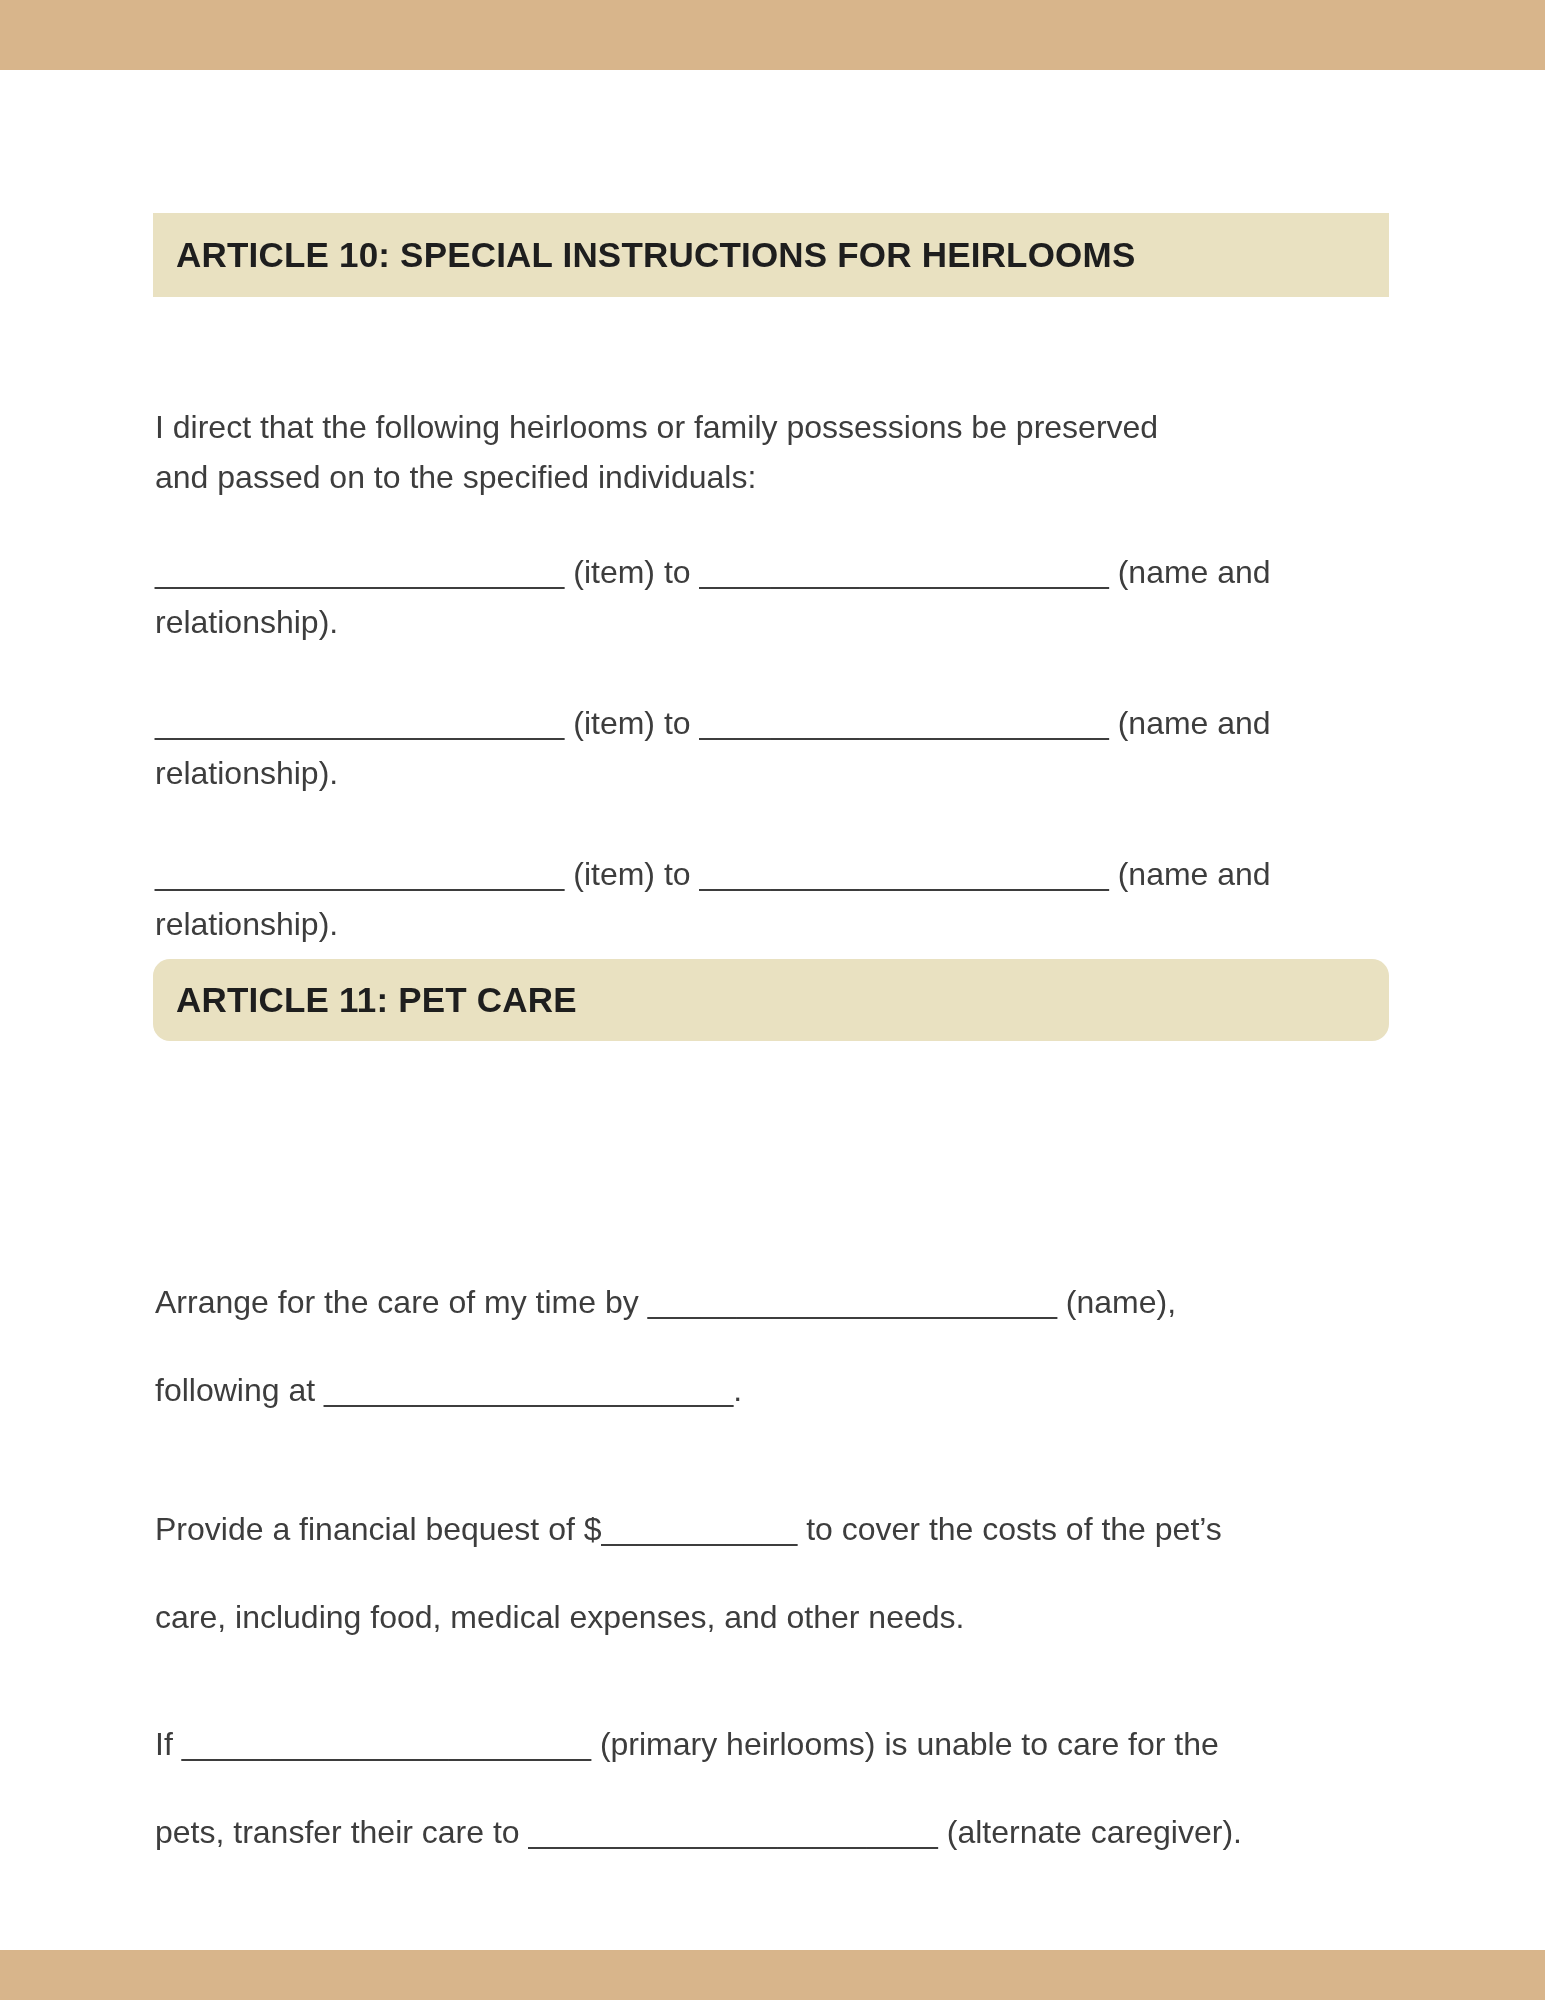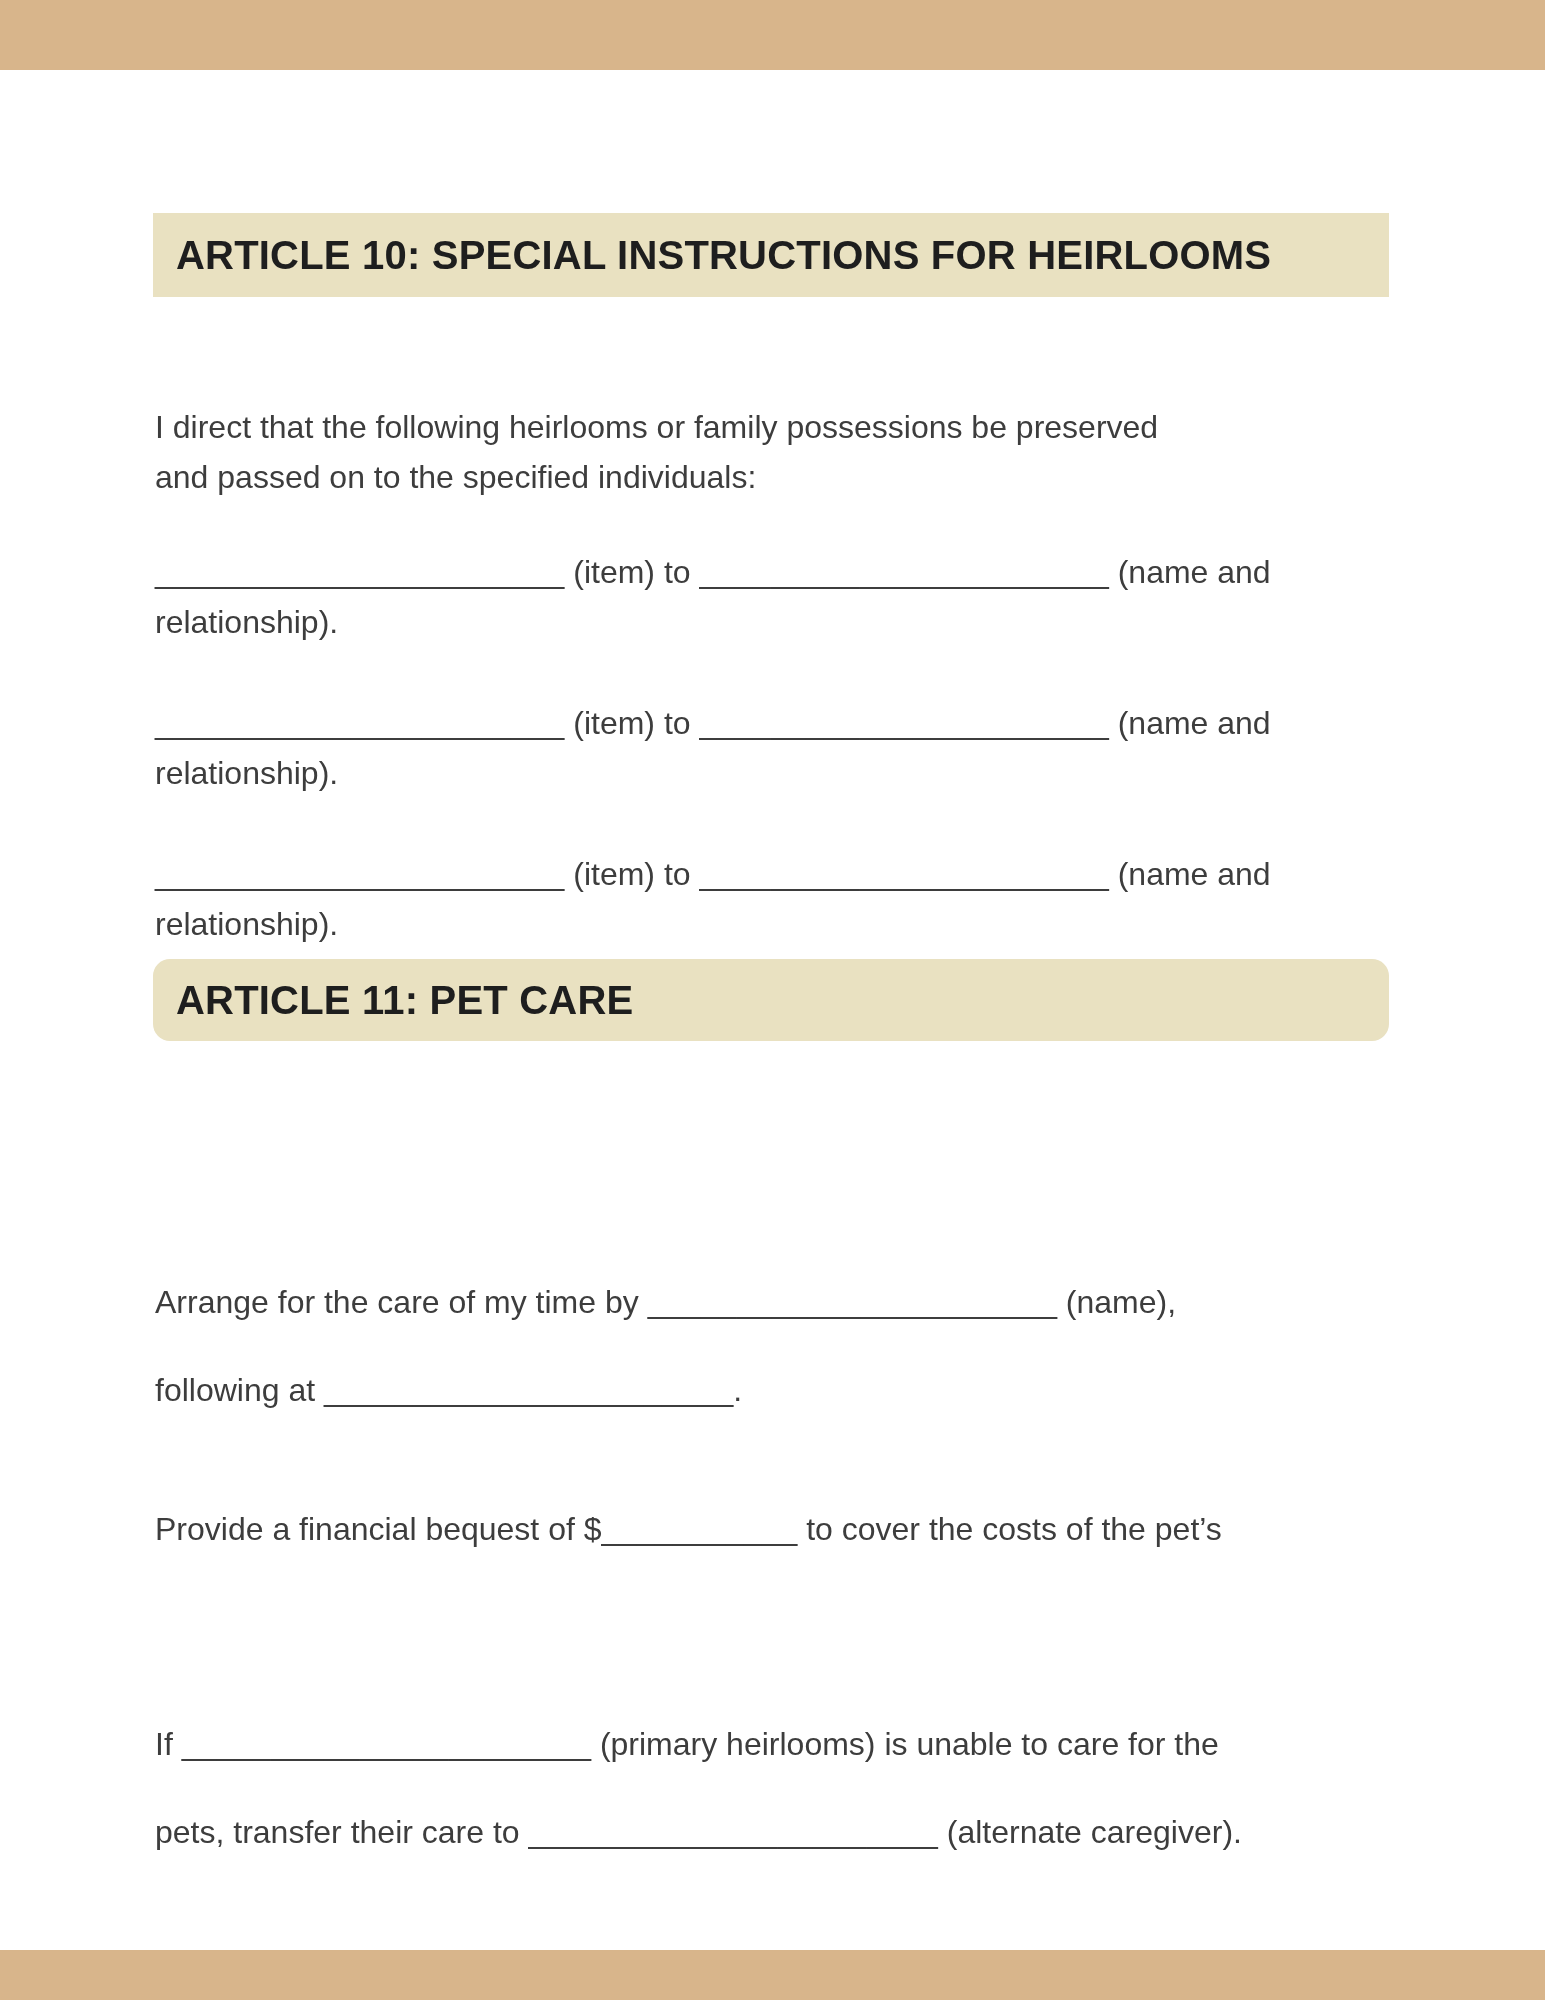--- a/index.html
+++ b/index.html
@@ -32,21 +32,21 @@
     left: 0;
     width: 100%;
     background: #e9e1c1;
     display: flex;
     align-items: center;
     box-sizing: border-box;
     padding-left: 23px;
   }
   .section-banner h2 {
     margin: 0;
-    font-size: 40px;
+    font-size: 35px;
     font-weight: bold;
     color: #1e1e1e;
     letter-spacing: 0.2px;
     white-space: nowrap;
   }
   .banner-article10 { top: 213px; height: 84px; }
   .banner-article11 { top: 959px; height: 82px; border-radius: 17px; }
   .para {
     position: absolute;
     left: 2px;
@@ -105,20 +105,21 @@
     </div>
 
 
     <div class="para wide p-care">
       <div>Arrange for the care of my time by _______________________ (name),</div>
       <div>following at _______________________.</div>
     </div>
 
     <div class="para wide p-bequest">
       <div>Provide a financial bequest of $___________ to cover the costs of the pet’s</div>
+      <div>care, including food, medical expenses, and other needs.</div>
     </div>
 
     <div class="para wide p-alternate">
       <div>If _______________________ (primary heirlooms) is unable to care for the</div>
       <div>pets, transfer their care to _______________________ (alternate caregiver).</div>
     </div>
 
   </div>
 
   <div class="accent-bar bottom"></div>

